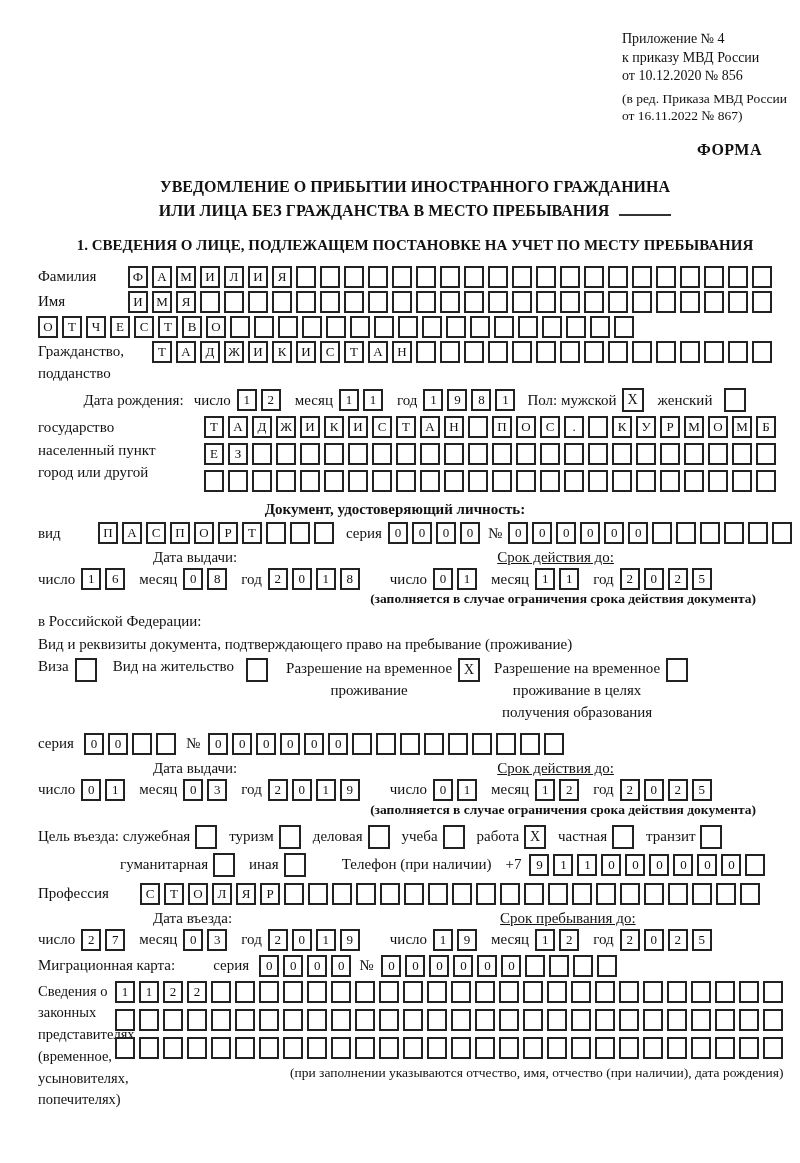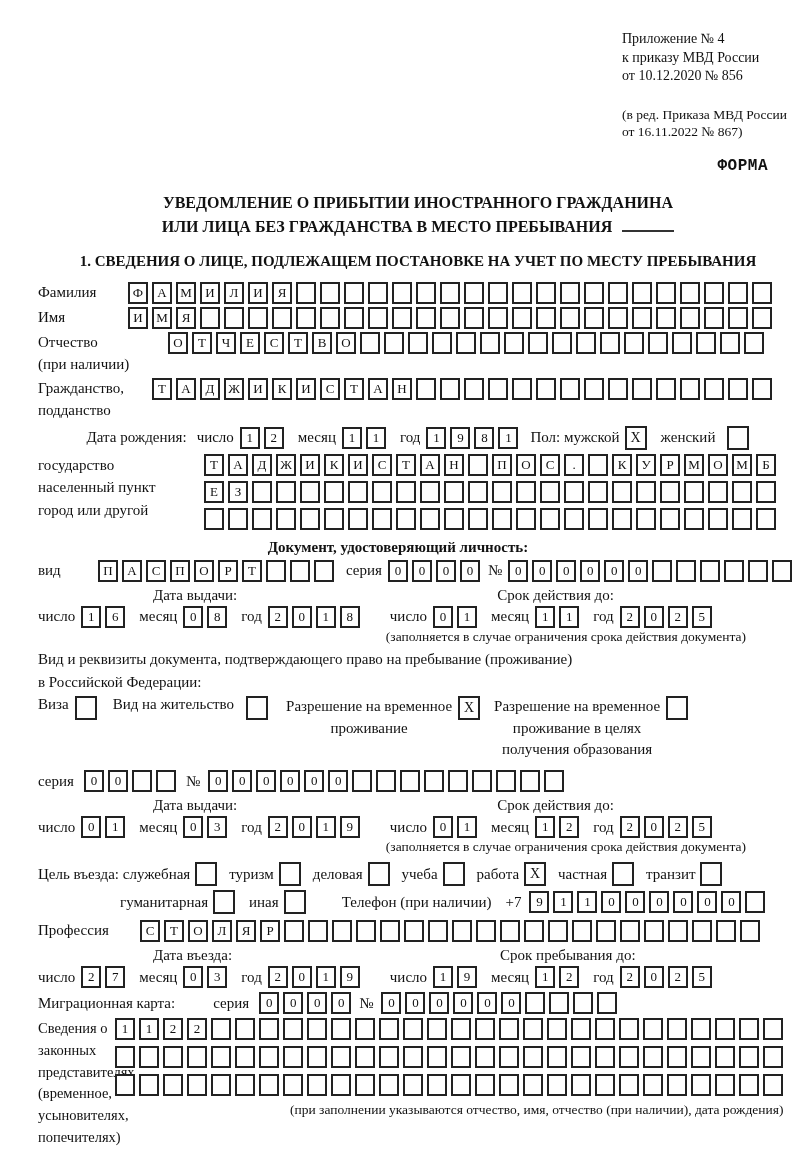--- a/index.html
+++ b/index.html
@@ -1,40 +1,40 @@
 <!DOCTYPE html>
 <html><head>
 <meta charset="utf-8">
 <style>
   html,body{margin:0;padding:0;background:#fff;}
   body{width:800px;height:1163px;overflow:hidden;color:#111;
        font-family:"Liberation Serif","DejaVu Serif",serif;font-size:15px;}
-  .page{padding:30px 2px 0 38px;box-sizing:border-box;width:800px;}
+  .page{padding:30px 8px 0 38px;box-sizing:border-box;width:800px;}
   .annex{margin-left:584px;font-size:14px;line-height:1.33;}
-  .annex-edit{margin-left:584px;font-size:13.5px;line-height:1.3;margin-top:20px;}
-  .forma{text-align:right;margin:16px 30px 0 0;font-weight:700;font-size:16px;letter-spacing:.5px;font-family:Liberation Mono, monospace;}
+  .annex-edit{margin-left:584px;font-size:13.5px;line-height:1.3;margin-top:4px;}
+  .forma{text-align:right;margin:16px 30px 0 0;font-weight:700;font-size:16px;letter-spacing:.5px;}
   .title{margin-top:16px;text-align:center;font-weight:700;font-size:16px;line-height:1.5;}
   .blankline{display:inline-block;width:52px;border-bottom:2px solid #333;margin-left:10px;}
   .section{margin:14px 0 12px;text-align:center;font-weight:700;font-size:15px;}
   .frow{display:flex;align-items:center;margin-bottom:3px;}
   .frow.top{align-items:flex-start;}
   .lbl{flex:none;line-height:1.45;}
   .boxes{display:flex;flex:none;}
   .cell{box-sizing:border-box;width:20px;height:22px;border:2px solid #222;margin-right:4px;
         display:inline-flex;align-items:center;justify-content:center;
         font-size:13px;flex:none;background:#fff;}
   .ckbx{box-sizing:border-box;width:22px;height:24px;border:2px solid #222;flex:none;
         display:inline-flex;align-items:center;justify-content:center;font-size:14px;}
   .t{flex:none;}
   .mr6{margin-right:6px;} .ml10{margin-left:10px;margin-right:6px;}
   .dhead{display:flex;font-size:15px;margin:5px 0 2px;gap:24px;}
-  .dhead .h1{margin-left:115px;} .dhead .h2{margin-left:236px;}
+  .dhead .h1{margin-left:115px;} .dhead .h2{margin-left:236px;text-decoration:underline;}
   .drow{display:flex;align-items:center;margin-bottom:1px;}
   .rgroup{margin-left:26px;display:flex;align-items:center;}
-  .note{font-size:13.5px;text-align:right;margin:1px 52px 4px 0;}
+  .note{font-size:13.5px;text-align:right;margin:1px 36px 4px 0;font-weight:bold;}
   .plain{margin:6px 0 2px;}
   .permit-row{display:flex;align-items:flex-start;margin:5px 0 9px;}
   .permit-row .ckbx{margin-left:6px;}
   .c2{text-align:center;line-height:1.45;flex:none;}
   .gap16{margin-left:16px;} .gap18{margin-left:18px;} .gap14{margin-left:14px;}
   .purpose-row{display:flex;align-items:center;margin:7px 0 4px;}
   .purpose-row .ckbx{margin:0 12px 0 5px;}
   .purpose-row .ckbx:last-child{margin-right:0;}
   .purpose2{display:flex;align-items:center;margin:4px 0 6px 82px;}
   .purpose2 .ckbx{margin:0 14px 0 5px;}
@@ -130,24 +130,20 @@
         <span class="cell"></span>
         <span class="cell"></span>
         <span class="cell"></span>
         <span class="cell"></span>
         <span class="cell"></span>
         <span class="cell"></span>
       </span>
   </div>
 
   <div class="frow top">
-    <span class="lbl" style="width:130px">
-      <span>Отчество</span><br>
-      <span>(при наличии)</span>
-    </span>
     <span class="boxes">
         <span class="cell">О</span>
         <span class="cell">Т</span>
         <span class="cell">Ч</span>
         <span class="cell">Е</span>
         <span class="cell">С</span>
         <span class="cell">Т</span>
         <span class="cell">В</span>
         <span class="cell">О</span>
         <span class="cell"></span>
@@ -395,22 +391,22 @@
       <span class="boxes">
           <span class="cell">2</span>
           <span class="cell">0</span>
           <span class="cell">2</span>
           <span class="cell">5</span>
         </span>
     </span>
   </div>
   <div class="note">(заполняется в случае ограничения срока действия документа)</div>
 
+  <div class="plain">в Российской Федерации:</div>
   <div class="plain">Вид и реквизиты документа, подтверждающего право на пребывание (проживание)</div>
-  <div class="plain">в Российской Федерации:</div>
 
   <div class="permit-row">
     <span class="t">Виза</span>
     <span class="ckbx"></span>
     <span class="t gap16">Вид на жительство</span>
     <span class="ckbx" style="margin-left:12px"></span>
     <span class="c2 gap18">
       <span>Разрешение на временное</span><br>
       <span>проживание</span>
     </span>

